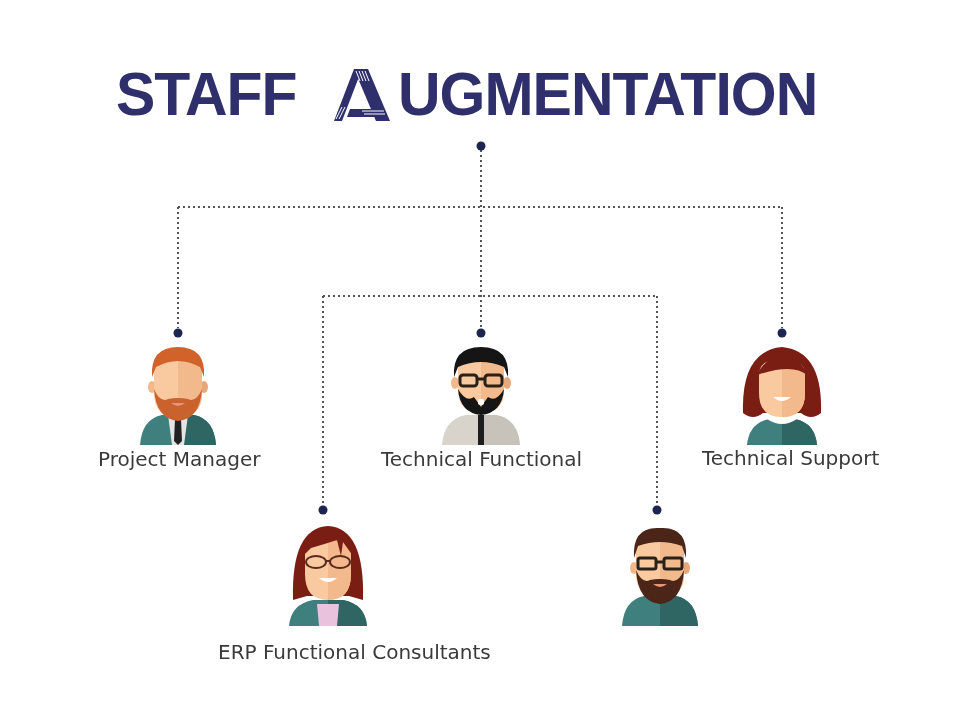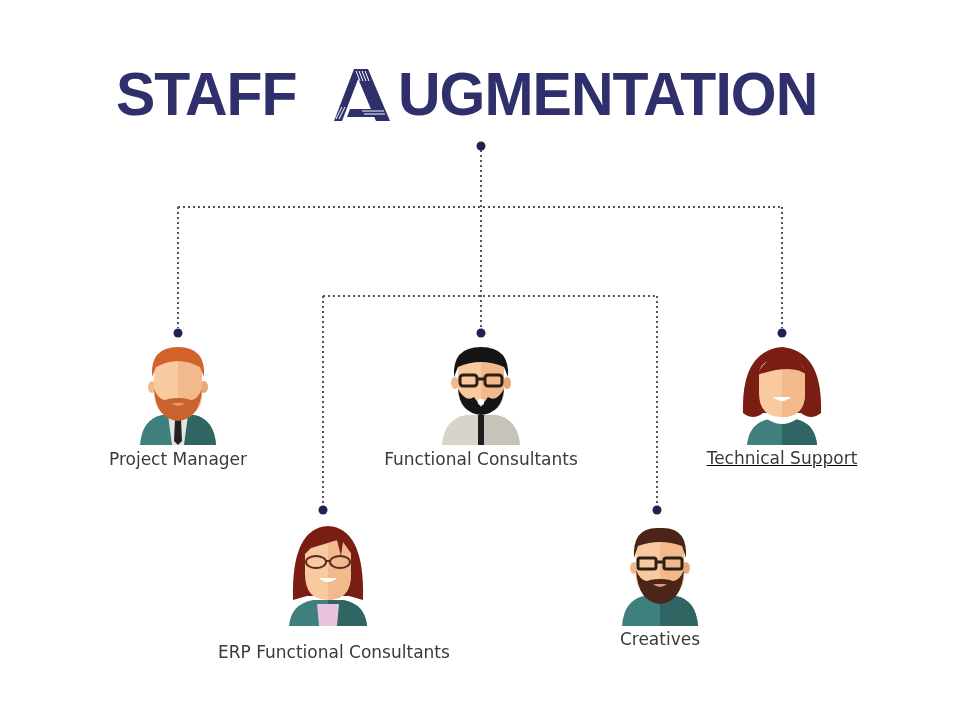--- a/index.html
+++ b/index.html
@@ -5,21 +5,21 @@
   html,body{margin:0;padding:0;background:#ffffff;}
   body{width:960px;height:705px;position:relative;overflow:hidden;font-family:"DejaVu Sans","Liberation Sans",sans-serif;}
   .title{position:absolute;top:36px;left:0;width:760px;height:70px;margin-top:23px;}
   .title-text{position:absolute;top:0;font-family:"Liberation Sans",sans-serif;font-weight:bold;font-size:62px;line-height:70px;color:#2f2f6b;letter-spacing:-1px;transform:scaleX(0.95);transform-origin:left center;white-space:nowrap;}
   .t-staff{left:116px;}
   .t-rest{left:398px;}
   .logo-a{position:absolute;left:332px;top:8px;width:60px;height:56px;}
   .conn{position:absolute;left:0;top:0;width:960px;height:705px;}
   .node{position:absolute;text-align:center;}
   .avatar{display:block;margin:0 auto;}
-  .label{font-family:"DejaVu Sans",sans-serif;font-size:17px;color:#3a3a3a;line-height:21px;white-space:nowrap;}
+  .label{font-family:"DejaVu Sans",sans-serif;font-size:20px;color:#3a3a3a;line-height:21px;white-space:nowrap;}
 </style>
 </head>
 <body>
 
 <div class="title">
   <span class="title-text t-staff">STAFF</span>
   <svg class="logo-a" viewBox="0 0 60 56">
     <polygon points="22,2 36,2 58,54 44,54" fill="#2f2f6b"></polygon>
     <polygon points="22,2 30,2 10,54 2,54" fill="#2f2f6b"></polygon>
     <polygon points="18,42 50,42 53,50 15,50" fill="#2f2f6b"></polygon>
@@ -85,24 +85,24 @@
     <path d="M41,6 Q64,6 64,24 L64,44 Q64,68 41,68 Z" fill="#f1b98c"></path>
     <path d="M14,32 Q12,2 41,2 Q70,2 68,32 L64,22 Q41,12 18,22 Z" fill="#151515"></path>
     <path d="M18,44 Q20,68 41,70 Q62,68 64,44 Q56,58 48,52 L41,62 L34,52 Q26,58 18,44 Z" fill="#151515"></path>
     <rect x="38" y="54" width="6" height="6" rx="2" fill="#fff"></rect>
     <g fill="none" stroke="#2a2018" stroke-width="3">
       <rect x="20" y="30" width="17" height="11" rx="3"></rect>
       <rect x="45" y="30" width="17" height="11" rx="3"></rect>
       <line x1="37" y1="34" x2="45" y2="34"></line>
     </g>
   </svg>
-  <div class="label" style="margin-top:4px;">Functional Consultants</div>
+  <div class="label" style="margin-top:4px;">Technical Functional</div>
 </div>
 
-<div class="node" style="left:702px;top:343px;width:160px;text-decoration:underline;">
+<div class="node" style="left:702px;top:343px;width:160px;">
   <svg class="avatar" width="90" height="102" viewBox="0 0 90 102">
     <path d="M10,102 Q12,80 32,76 L58,76 Q78,80 80,102 Z" fill="#3f7f7d"></path>
     <path d="M45,76 L58,76 Q78,80 80,102 L45,102 Z" fill="#2f6664"></path>
     <path d="M30,76 Q45,86 60,76 L58,72 L32,72 Z" fill="#ffffff"></path>
     <path d="M6,70 Q4,8 45,4 Q86,8 84,70 Q74,78 64,70 L26,70 Q16,78 6,70 Z" fill="#7a1e14"></path>
     <path d="M22,32 Q22,16 45,16 Q68,16 68,32 L68,50 Q68,74 45,74 Q22,74 22,50 Z" fill="#f9c9a0"></path>
     <path d="M45,16 Q68,16 68,32 L68,50 Q68,74 45,74 Z" fill="#f1b98c"></path>
     <path d="M20,32 Q30,10 52,14 Q64,16 70,32 Q56,20 20,32 Z" fill="#7a1e14"></path>
     <path d="M36,54 Q45,62 54,54 Z" fill="#ffffff"></path>
   </svg>
@@ -138,14 +138,13 @@
     <path d="M40,12 Q64,12 64,30 L64,50 Q64,74 40,74 Z" fill="#f1b98c"></path>
     <path d="M14,34 Q12,2 40,4 Q68,2 66,34 L62,22 Q40,14 18,22 Z" fill="#4a2518"></path>
     <path d="M16,46 Q18,78 40,80 Q62,78 64,46 Q58,60 50,56 Q40,54 30,56 Q22,60 16,46 Z" fill="#4a2518"></path>
     <path d="M33,60 Q40,66 47,60" fill="#e8937a"></path>
     <g fill="none" stroke="#2a2018" stroke-width="3">
       <rect x="18" y="34" width="18" height="11" rx="2"></rect>
       <rect x="44" y="34" width="18" height="11" rx="2"></rect>
       <line x1="36" y1="38" x2="44" y2="38"></line>
     </g>
   </svg>
-  <div class="label" style="margin-top:3px;">Creatives</div>
 </div>
 
 </body></html>

